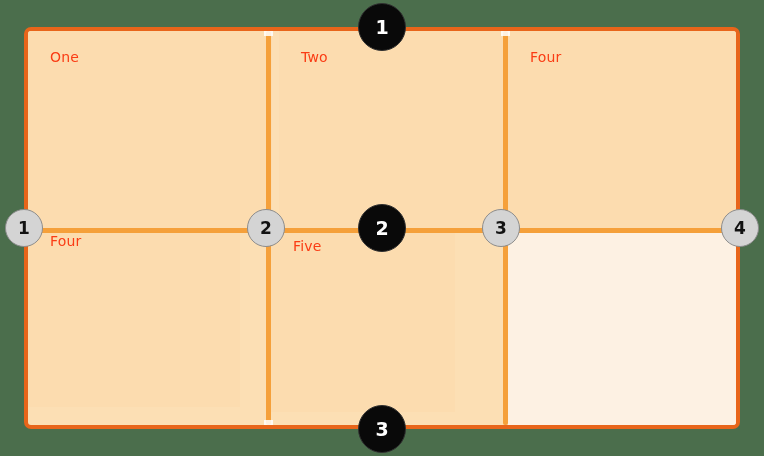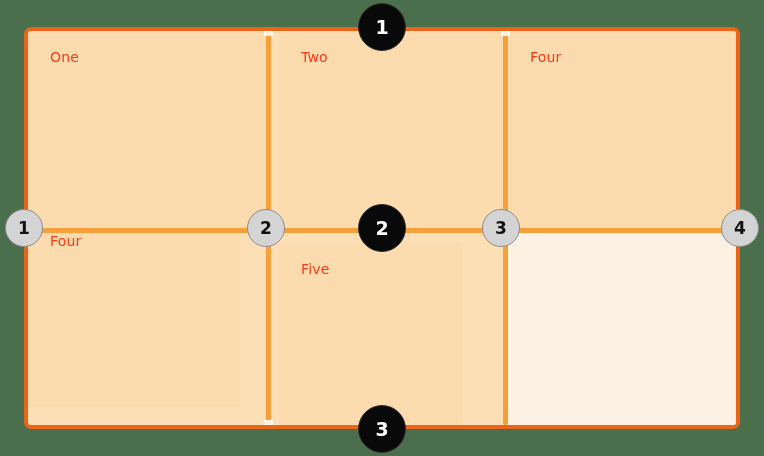--- a/index.html
+++ b/index.html
@@ -122,21 +122,21 @@
     </div>
 
     <div class="cell" style="left:480px; top:0px; width:228px; height:197px;">
       <span class="cell-label">Four</span>
     </div>
 
     <div class="cell" style="left:0px; top:184px; width:212px; height:192px;">
       <span class="cell-label">Four</span>
     </div>
 
-    <div class="cell" style="left:243px; top:212px; width:184px; height:192px;margin-left:8px;">
+    <div class="cell" style="left:243px; top:189px; width:184px; height:192px;">
       <span class="cell-label">Five</span>
     </div>
 
     <div class="cell empty" style="left:480px; top:202px; width:228px; height:192px;">
       <span class="cell-label"></span>
     </div>
 
     <div class="divider-v" style="left:238px; top:0px; height:394px;"></div>
     <div class="divider-v" style="left:475px; top:0px; height:394px;"></div>
 

